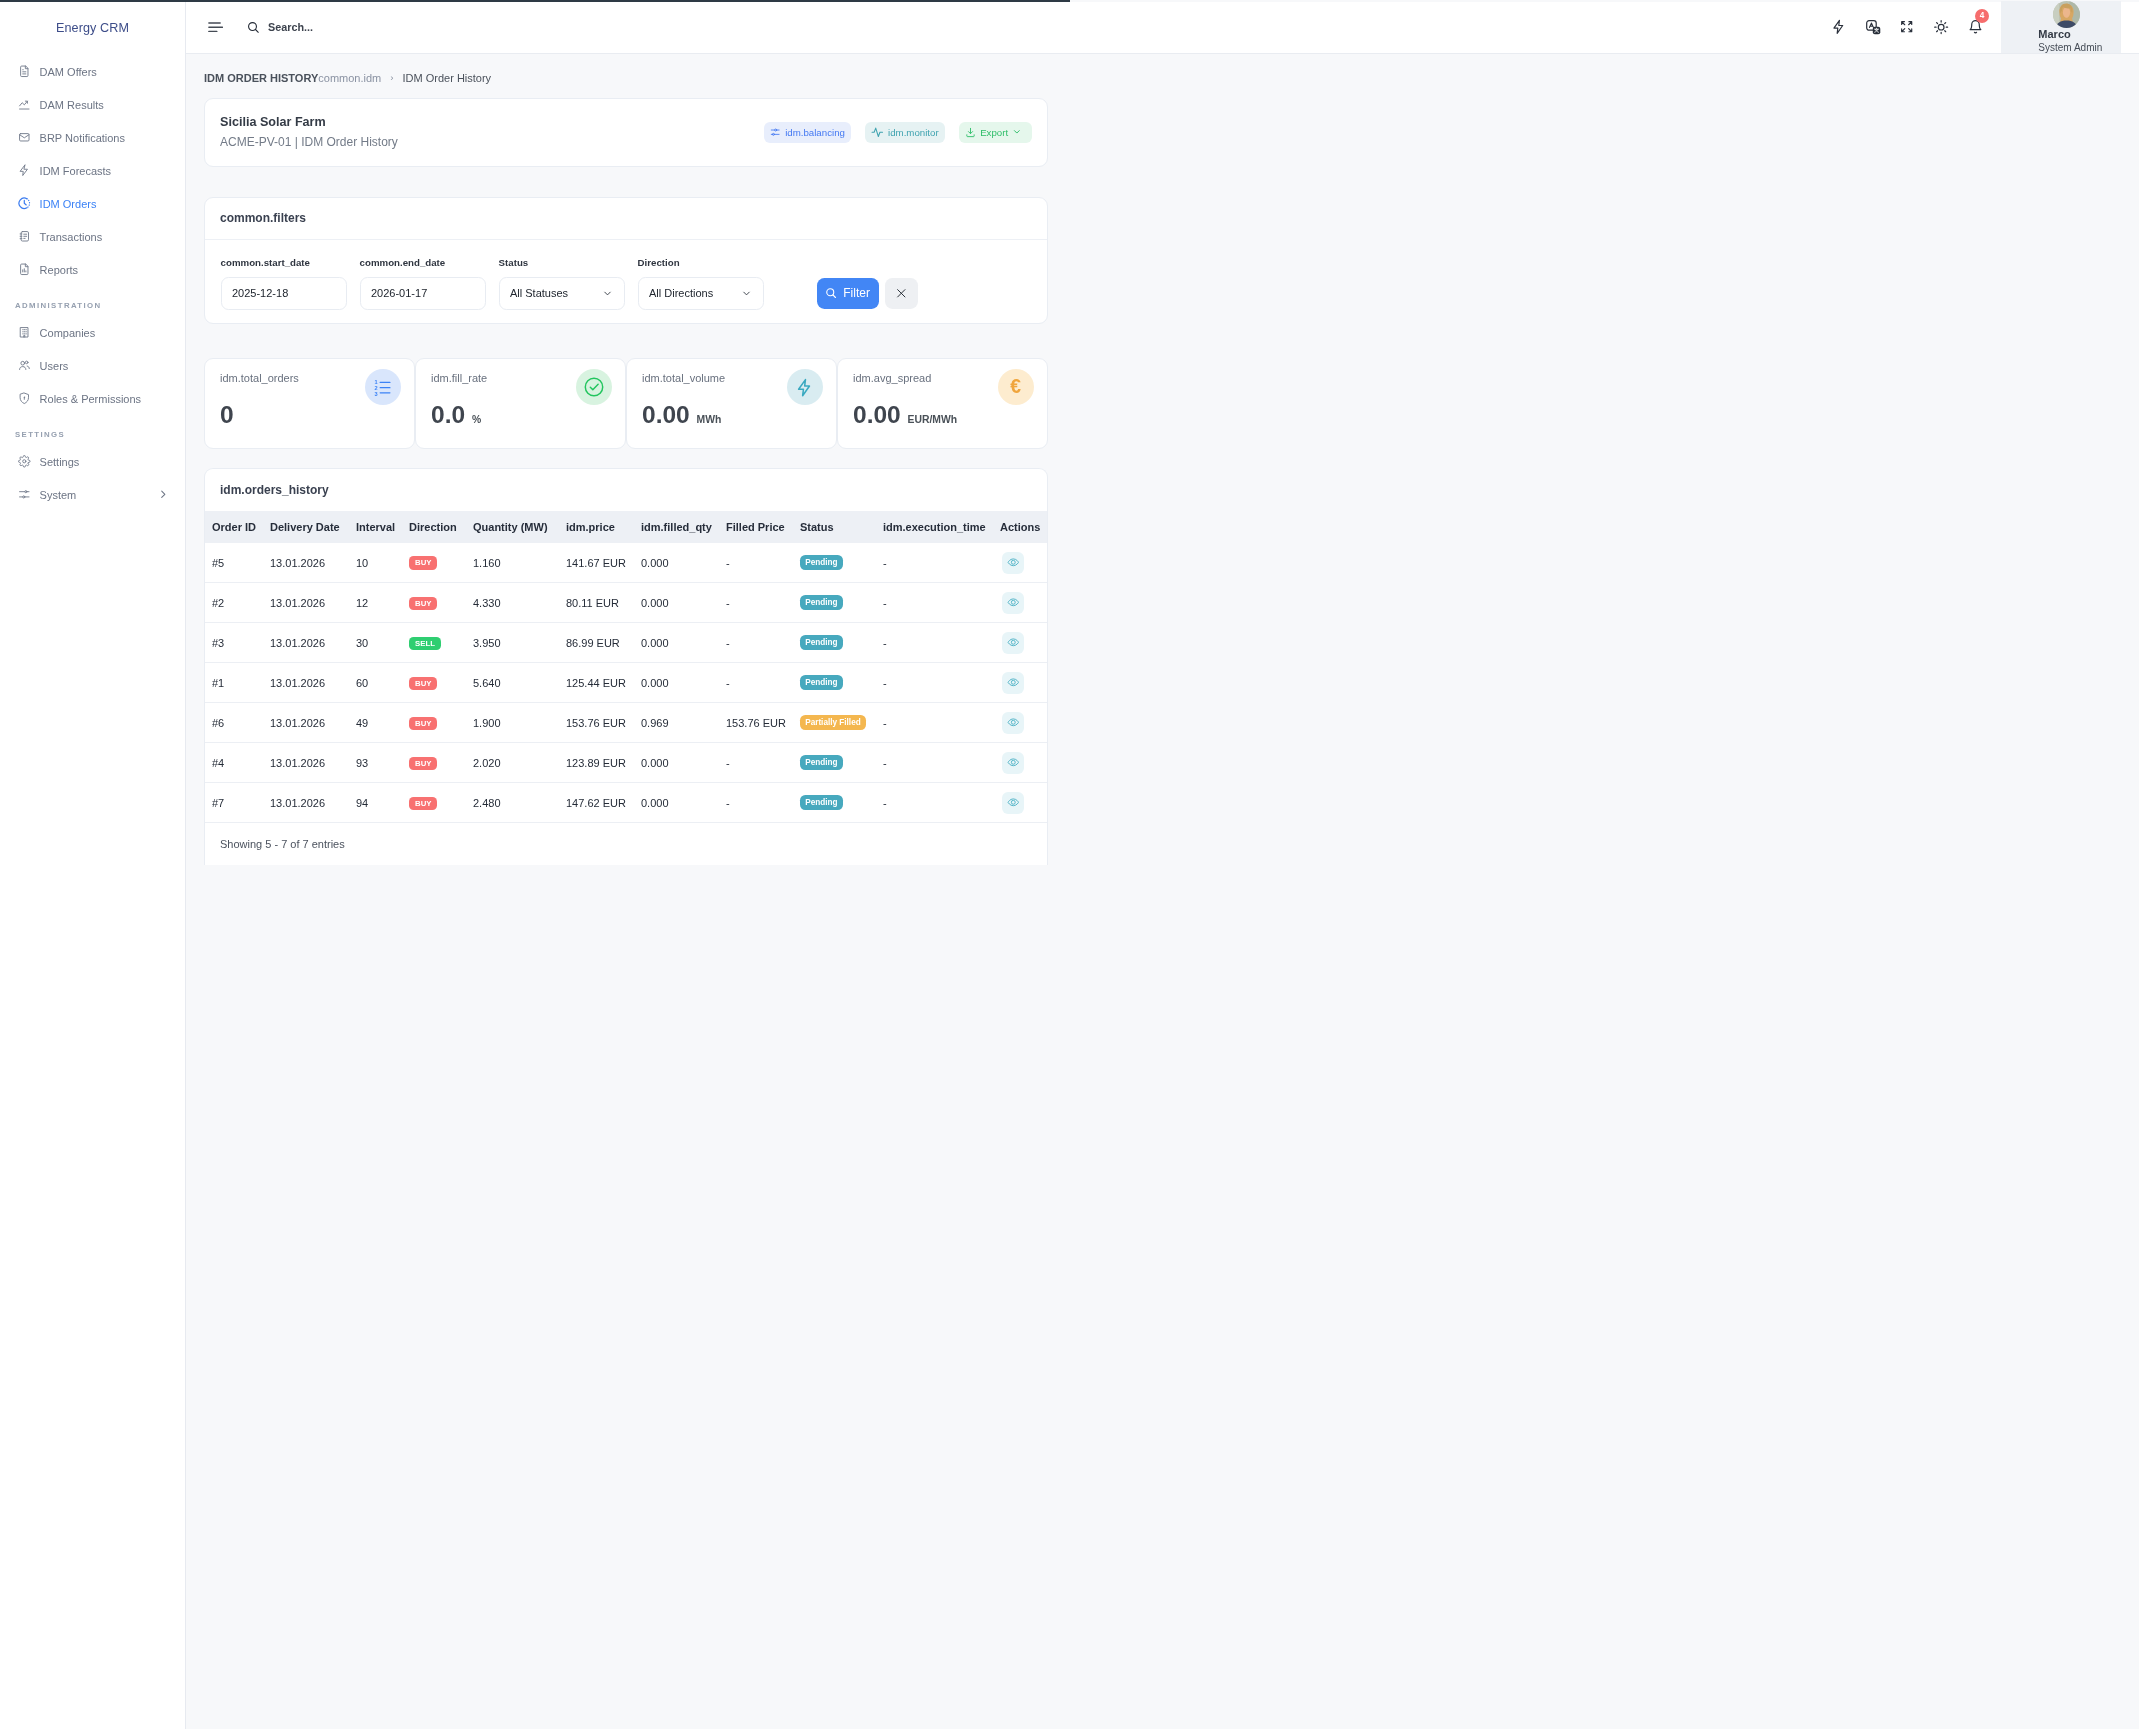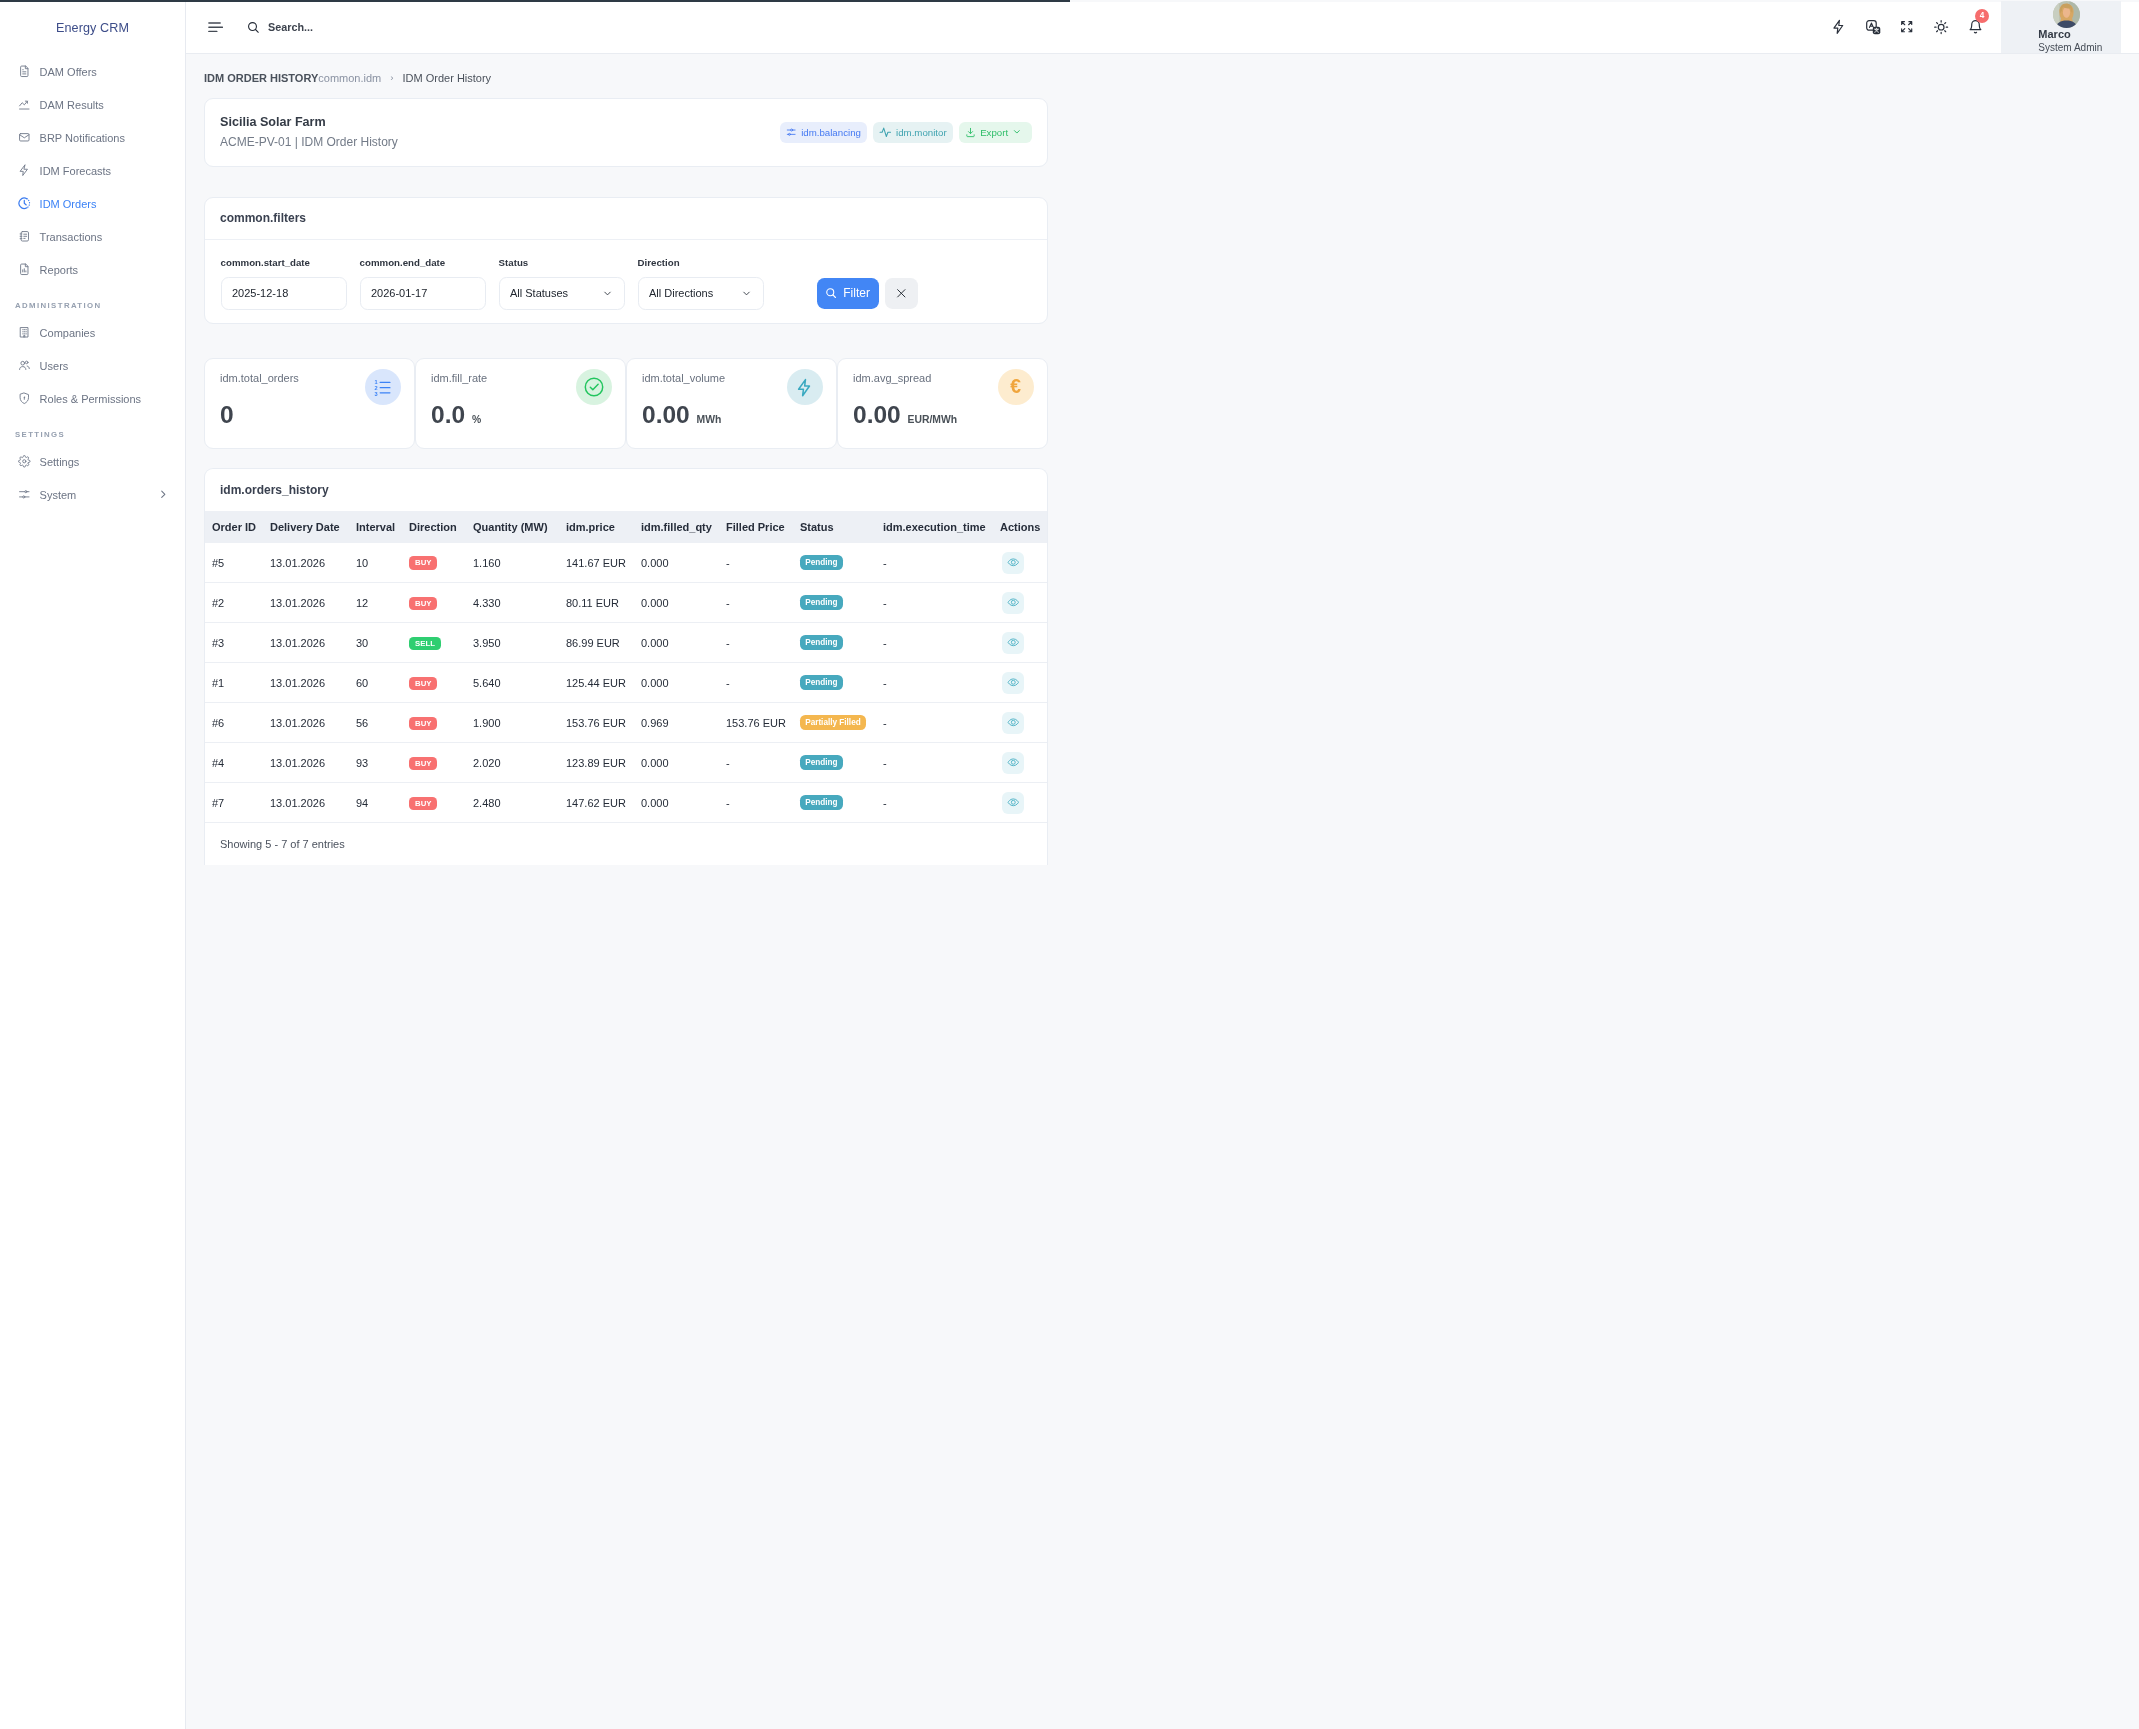--- a/index.html
+++ b/index.html
@@ -33,21 +33,21 @@
 .pagehead { display:flex; align-items:center; justify-content:flex-start; height:13.4px; }
 .ptitle { font-size:11px; font-weight:bold; color:#4a515b; letter-spacing:0; }
 .crumbs { font-size:11px; color:#8a92a2; display:flex; align-items:center; }
 .crumbs .sep { margin:0 9px; font-size:9.7px; color:#868e9d; }
 .crumbs .cur { color:#4a515b; }
 .card { background:#fff; border:0.7px solid #e9edf3; border-radius:9px; }
 
 .assetcard { margin-top:13.4px; height:69px; display:flex; align-items:center; padding:0 15px; }
 .atitle { font-size:12.6px; font-weight:bold; color:#343b46; }
 .asub { font-size:12px; color:#737b88; margin-top:6px; }
-.abtns { margin-left:auto; display:flex; align-items:flex-end; gap:6px; }
+.abtns { margin-left:auto; display:flex; align-items:flex-end; gap:14px; }
 .pillbtn { height:21.5px; border-radius:6px; display:flex; align-items:center; padding:0 6px; font-size:9.7px; }
 .pb-blue { background:#e8eefc; color:#4479f2; }
 .pb-teal { background:#e6f2f3; color:#3fa3b0; }
 .pb-green { background:#e5f7ec; color:#2dbd68; }
 .pillbtn svg { margin-right:4.5px; }
 
 .filtercard { margin-top:30px; height:127px; }
 .fhead { height:42px; border-bottom:0.7px solid #edf0f5; display:flex; align-items:center; padding-left:15px; font-size:12px; font-weight:bold; color:#3a4150; }
 .fbody { display:flex; padding:17px 15px 0 15.6px; }
 .fgroup { margin-right:13px; }
@@ -433,21 +433,21 @@
                 <svg width="12.6" height="12.6" viewBox="0 0 24 24" fill="none" stroke="#4fb3c6" stroke-width="1.8">
                   <path d="M2 12s3.5-6.5 10-6.5S22 12 22 12s-3.5 6.5-10 6.5S2 12 2 12z"></path>
                   <circle cx="12" cy="12" r="3.7"></circle>
                 </svg>
               </div>
             </td>
           </tr>
         <tr>
             <td>#6</td>
             <td>13.01.2026</td>
-            <td>56</td>
+            <td>49</td>
             <td><span class="dirpill buy">BUY</span></td>
             <td>1.900</td>
             <td>153.76 EUR</td>
             <td>0.969</td>
             <td>153.76 EUR</td>
             <td><span class="stpill partial">Partially Filled</span></td>
             <td>-</td>
             <td>
               <div class="eyebtn">
                 <svg width="12.6" height="12.6" viewBox="0 0 24 24" fill="none" stroke="#4fb3c6" stroke-width="1.8">

